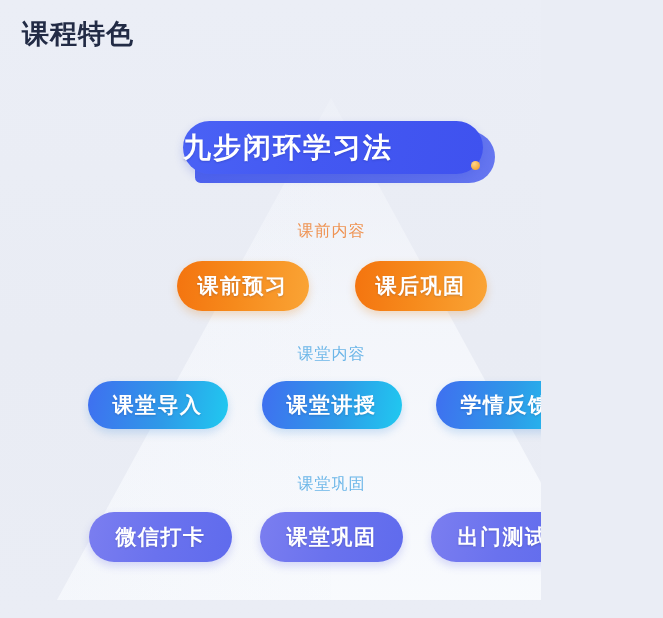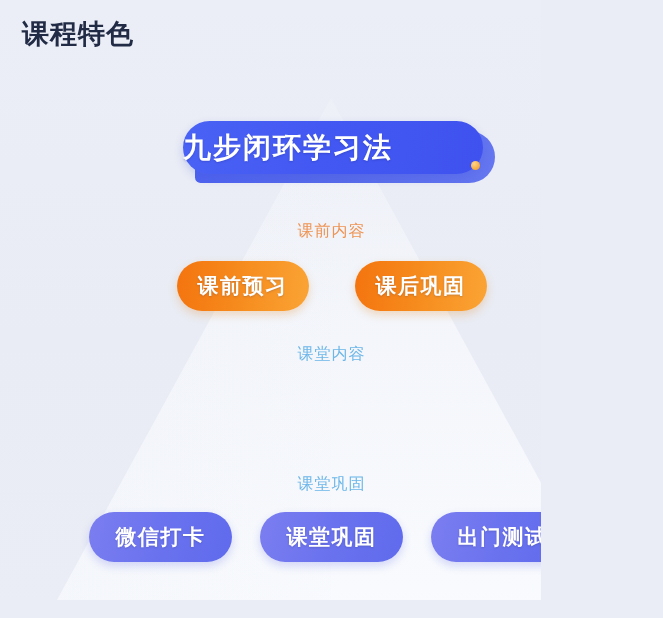--- a/index.html
+++ b/index.html
@@ -186,20 +186,25 @@
     <div class="banner-dot"></div>
   </div>
 
   <div class="section-label label-pre">课前内容</div>
   <div class="row row-pre">
     <div class="pill pill-pre">课前预习</div>
     <div class="pill pill-pre">课后巩固</div>
   </div>
 
   <div class="section-label label-in">课堂内容</div>
+  <div class="row row-in">
+    <div class="pill pill-in">课堂导入</div>
+    <div class="pill pill-in">课堂讲授</div>
+    <div class="pill pill-in">学情反馈</div>
+  </div>
 
   <div class="section-label label-post">课堂巩固</div>
   <div class="row row-post">
     <div class="pill pill-post">微信打卡</div>
     <div class="pill pill-post">课堂巩固</div>
     <div class="pill pill-post">出门测试</div>
   </div>
 
 </div>
 

